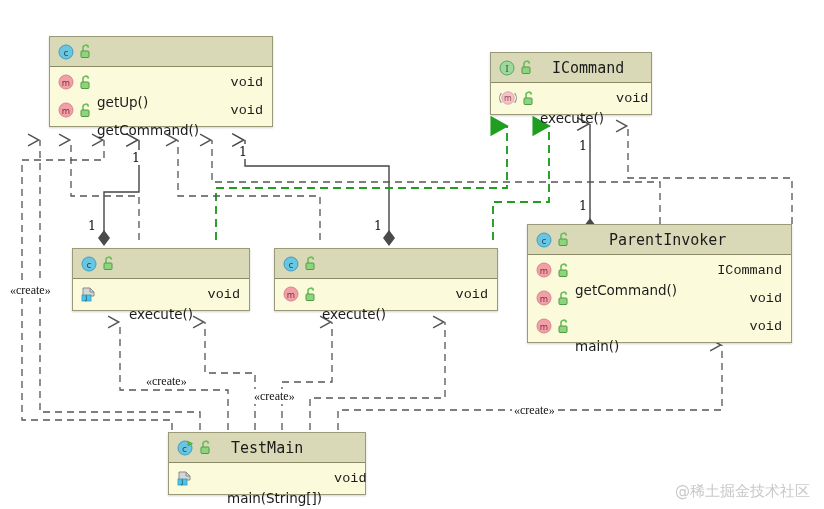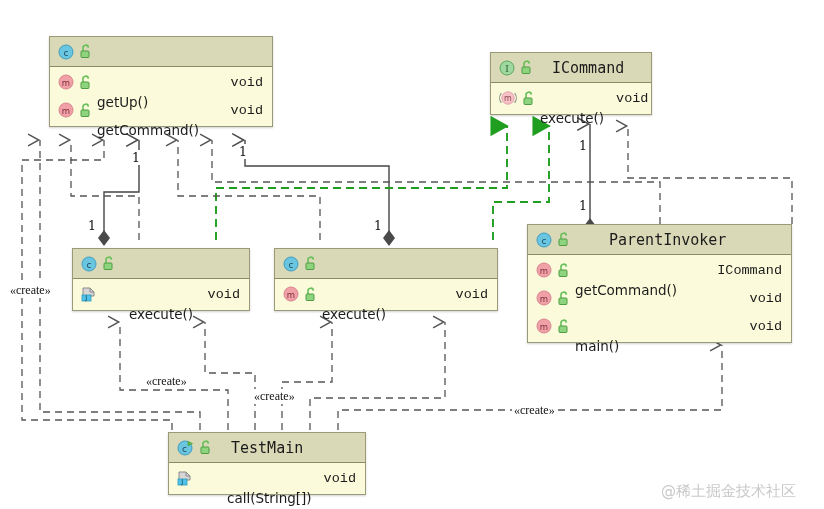--- a/index.html
+++ b/index.html
@@ -95,21 +95,21 @@
     position: absolute;
     font-family: "DejaVu Serif", serif;
     font-size: 12.5px;
     color: #111111;
     background: #ffffff;
     padding: 0 1px;
     z-index: 4;
   }
   .watermark {
     position: absolute;
-    right: 28px;
+    right: 14px;
     bottom: 8px;
     font-family: "DejaVu Sans", sans-serif;
     font-size: 15px;
     color: #c9c9c9;
     white-space: nowrap;
     z-index: 6;
   }
 </style>
 </head>
 <body>
@@ -439,21 +439,21 @@
     <div class="uml-body">
       <div class="uml-row">
         <span class="icn">
           <svg width="17" height="16" viewBox="0 0 17 16">
             <path d="M2,2 H9 L13,6 V10 H2 Z" fill="#d6d6d6" stroke="#8a8a8a" stroke-width="1"></path>
             <path d="M9,2 V6 H13" fill="none" stroke="#8a8a8a" stroke-width="1"></path>
             <rect x="1" y="9" width="9" height="6" fill="#4fc3e8" stroke="#2f9bbd" stroke-width="0.8"></rect>
             <text x="4.2" y="14" font-size="6.5" font-family="DejaVu Sans, sans-serif" fill="#0d3a4c">J</text>
           </svg>
         </span>
-        <span class="member-name" style="margin-left:28px;">call(String[])</span>
+        <span class="member-name" style="margin-left:28px;">main(String[])</span>
         <span class="member-type">void</span>
       </div>
     </div>
   </div>
 
   <div class="edge-label" style="left:8px; top:283px;">«create»</div>
   <div class="edge-label" style="left:144px; top:374px;">«create»</div>
   <div class="edge-label" style="left:252px; top:389px;">«create»</div>
   <div class="edge-label" style="left:512px; top:403px;">«create»</div>
 

